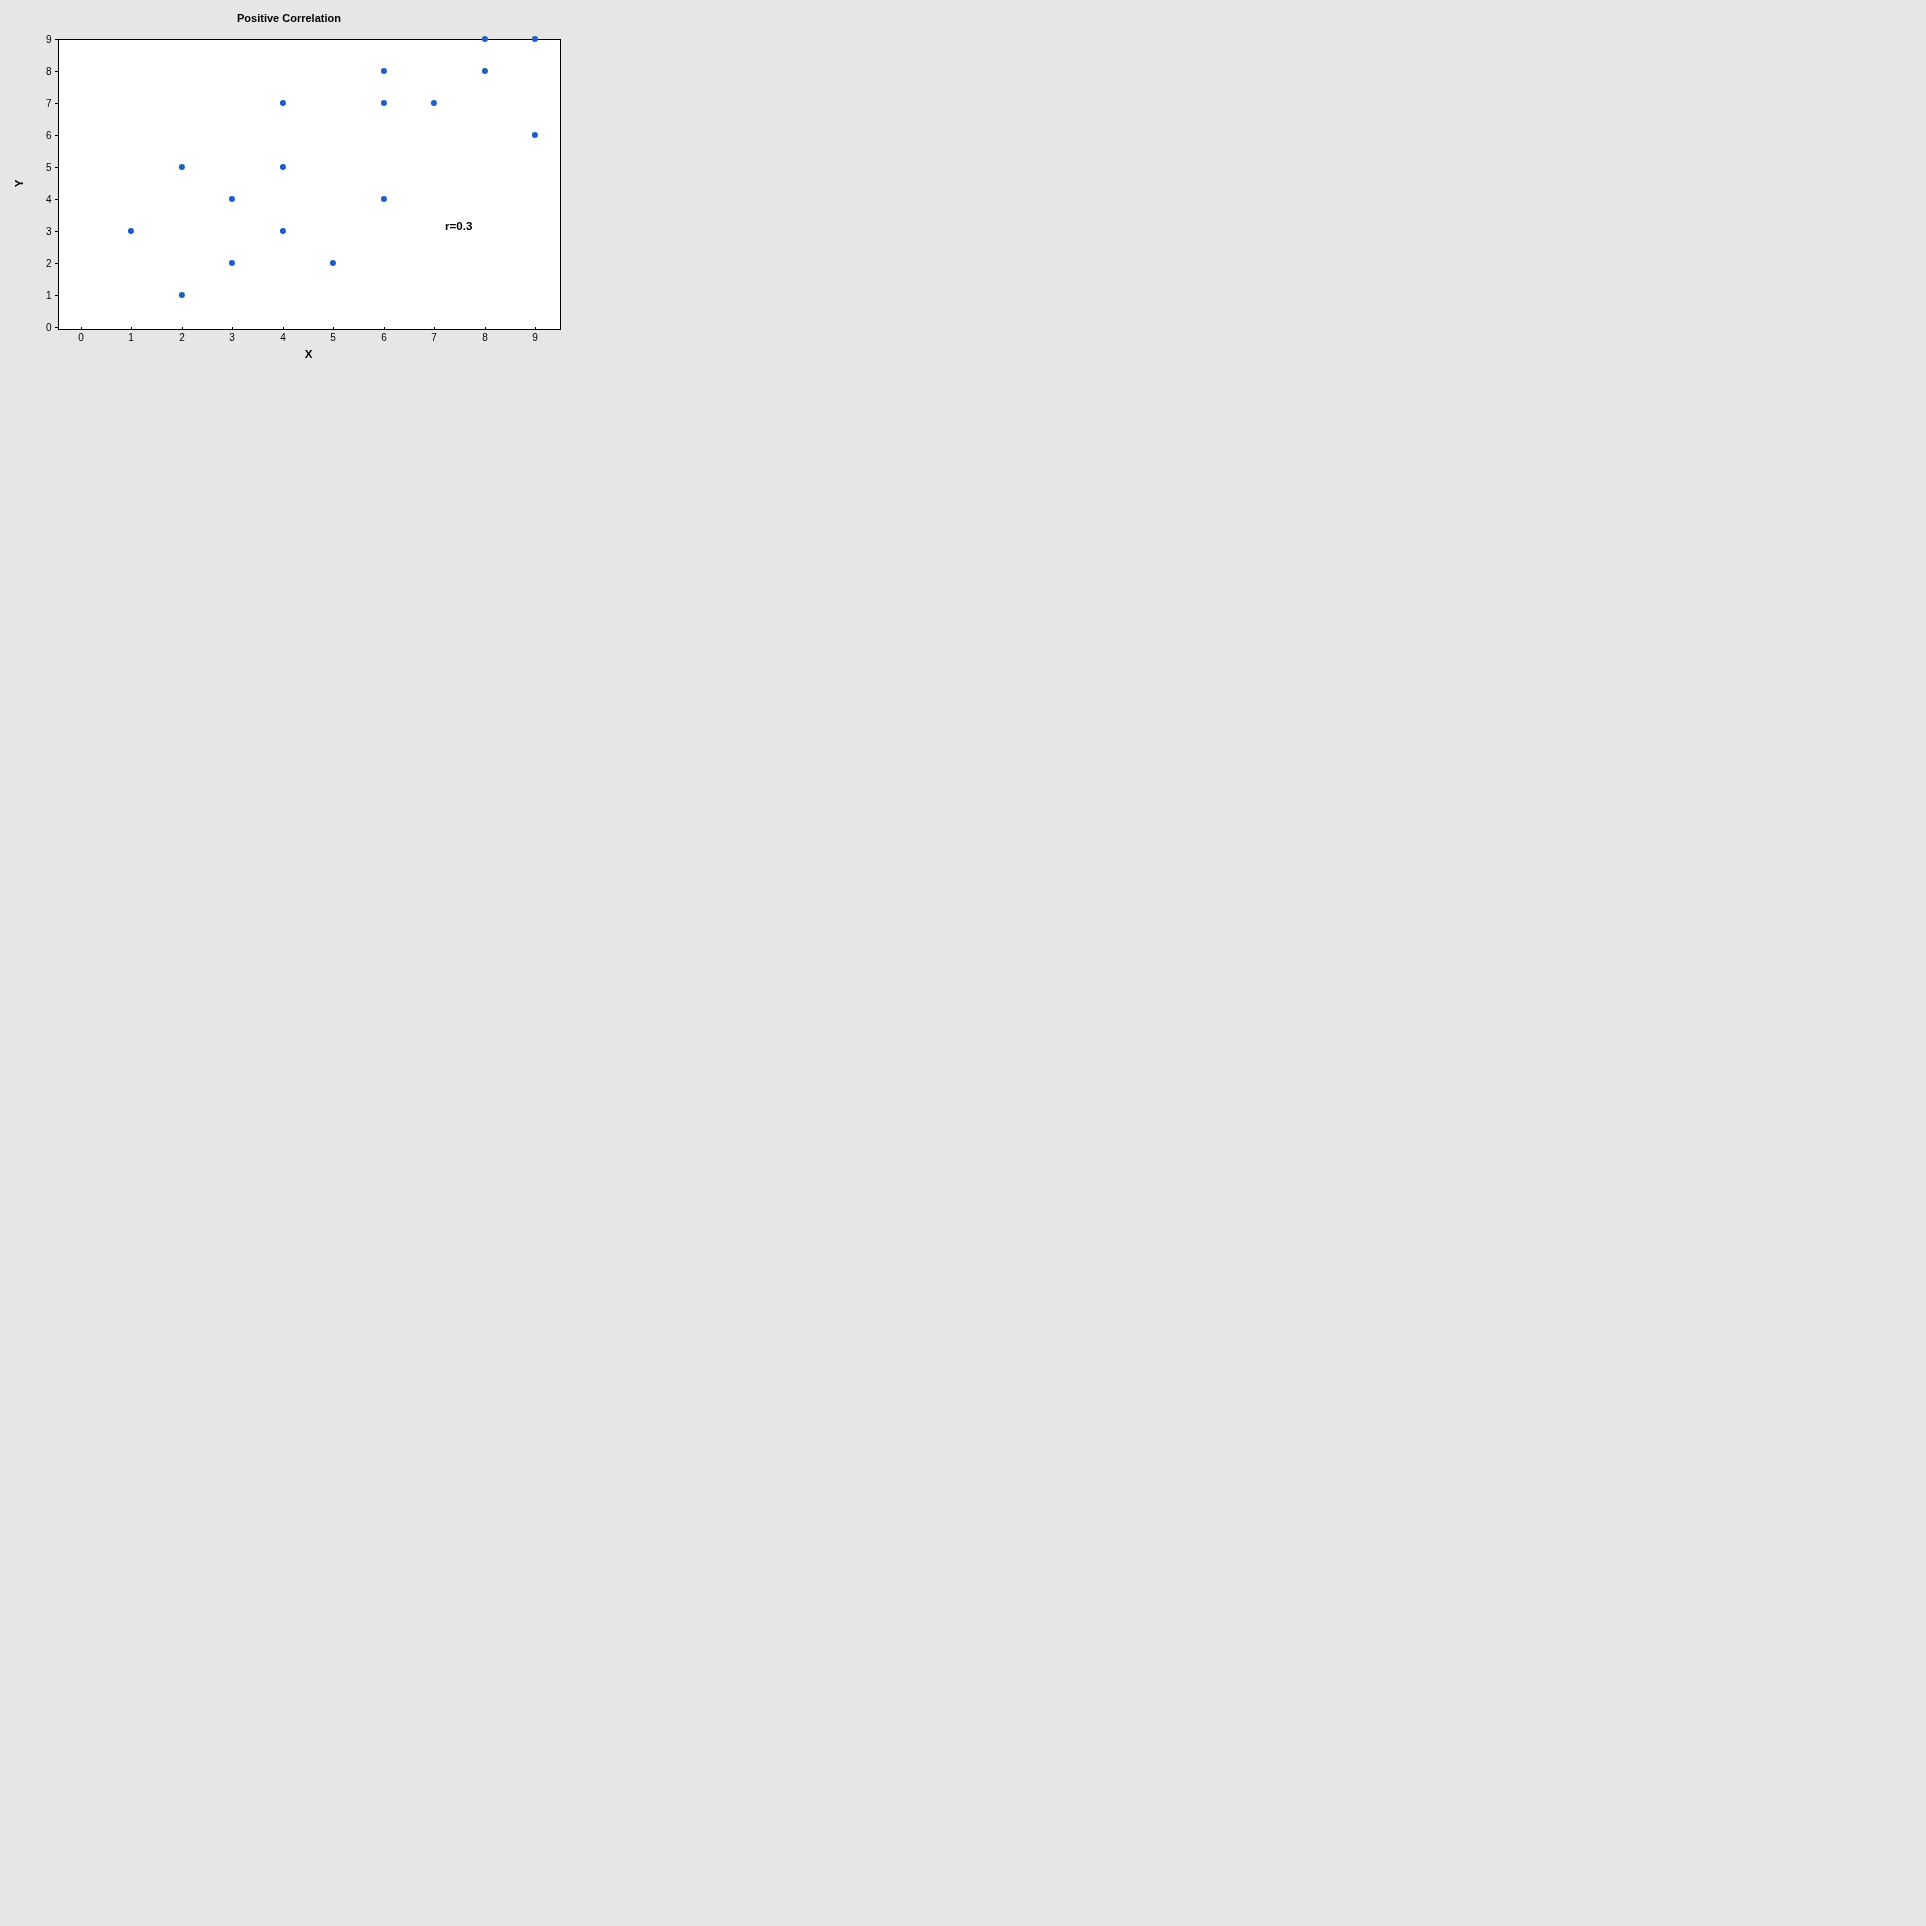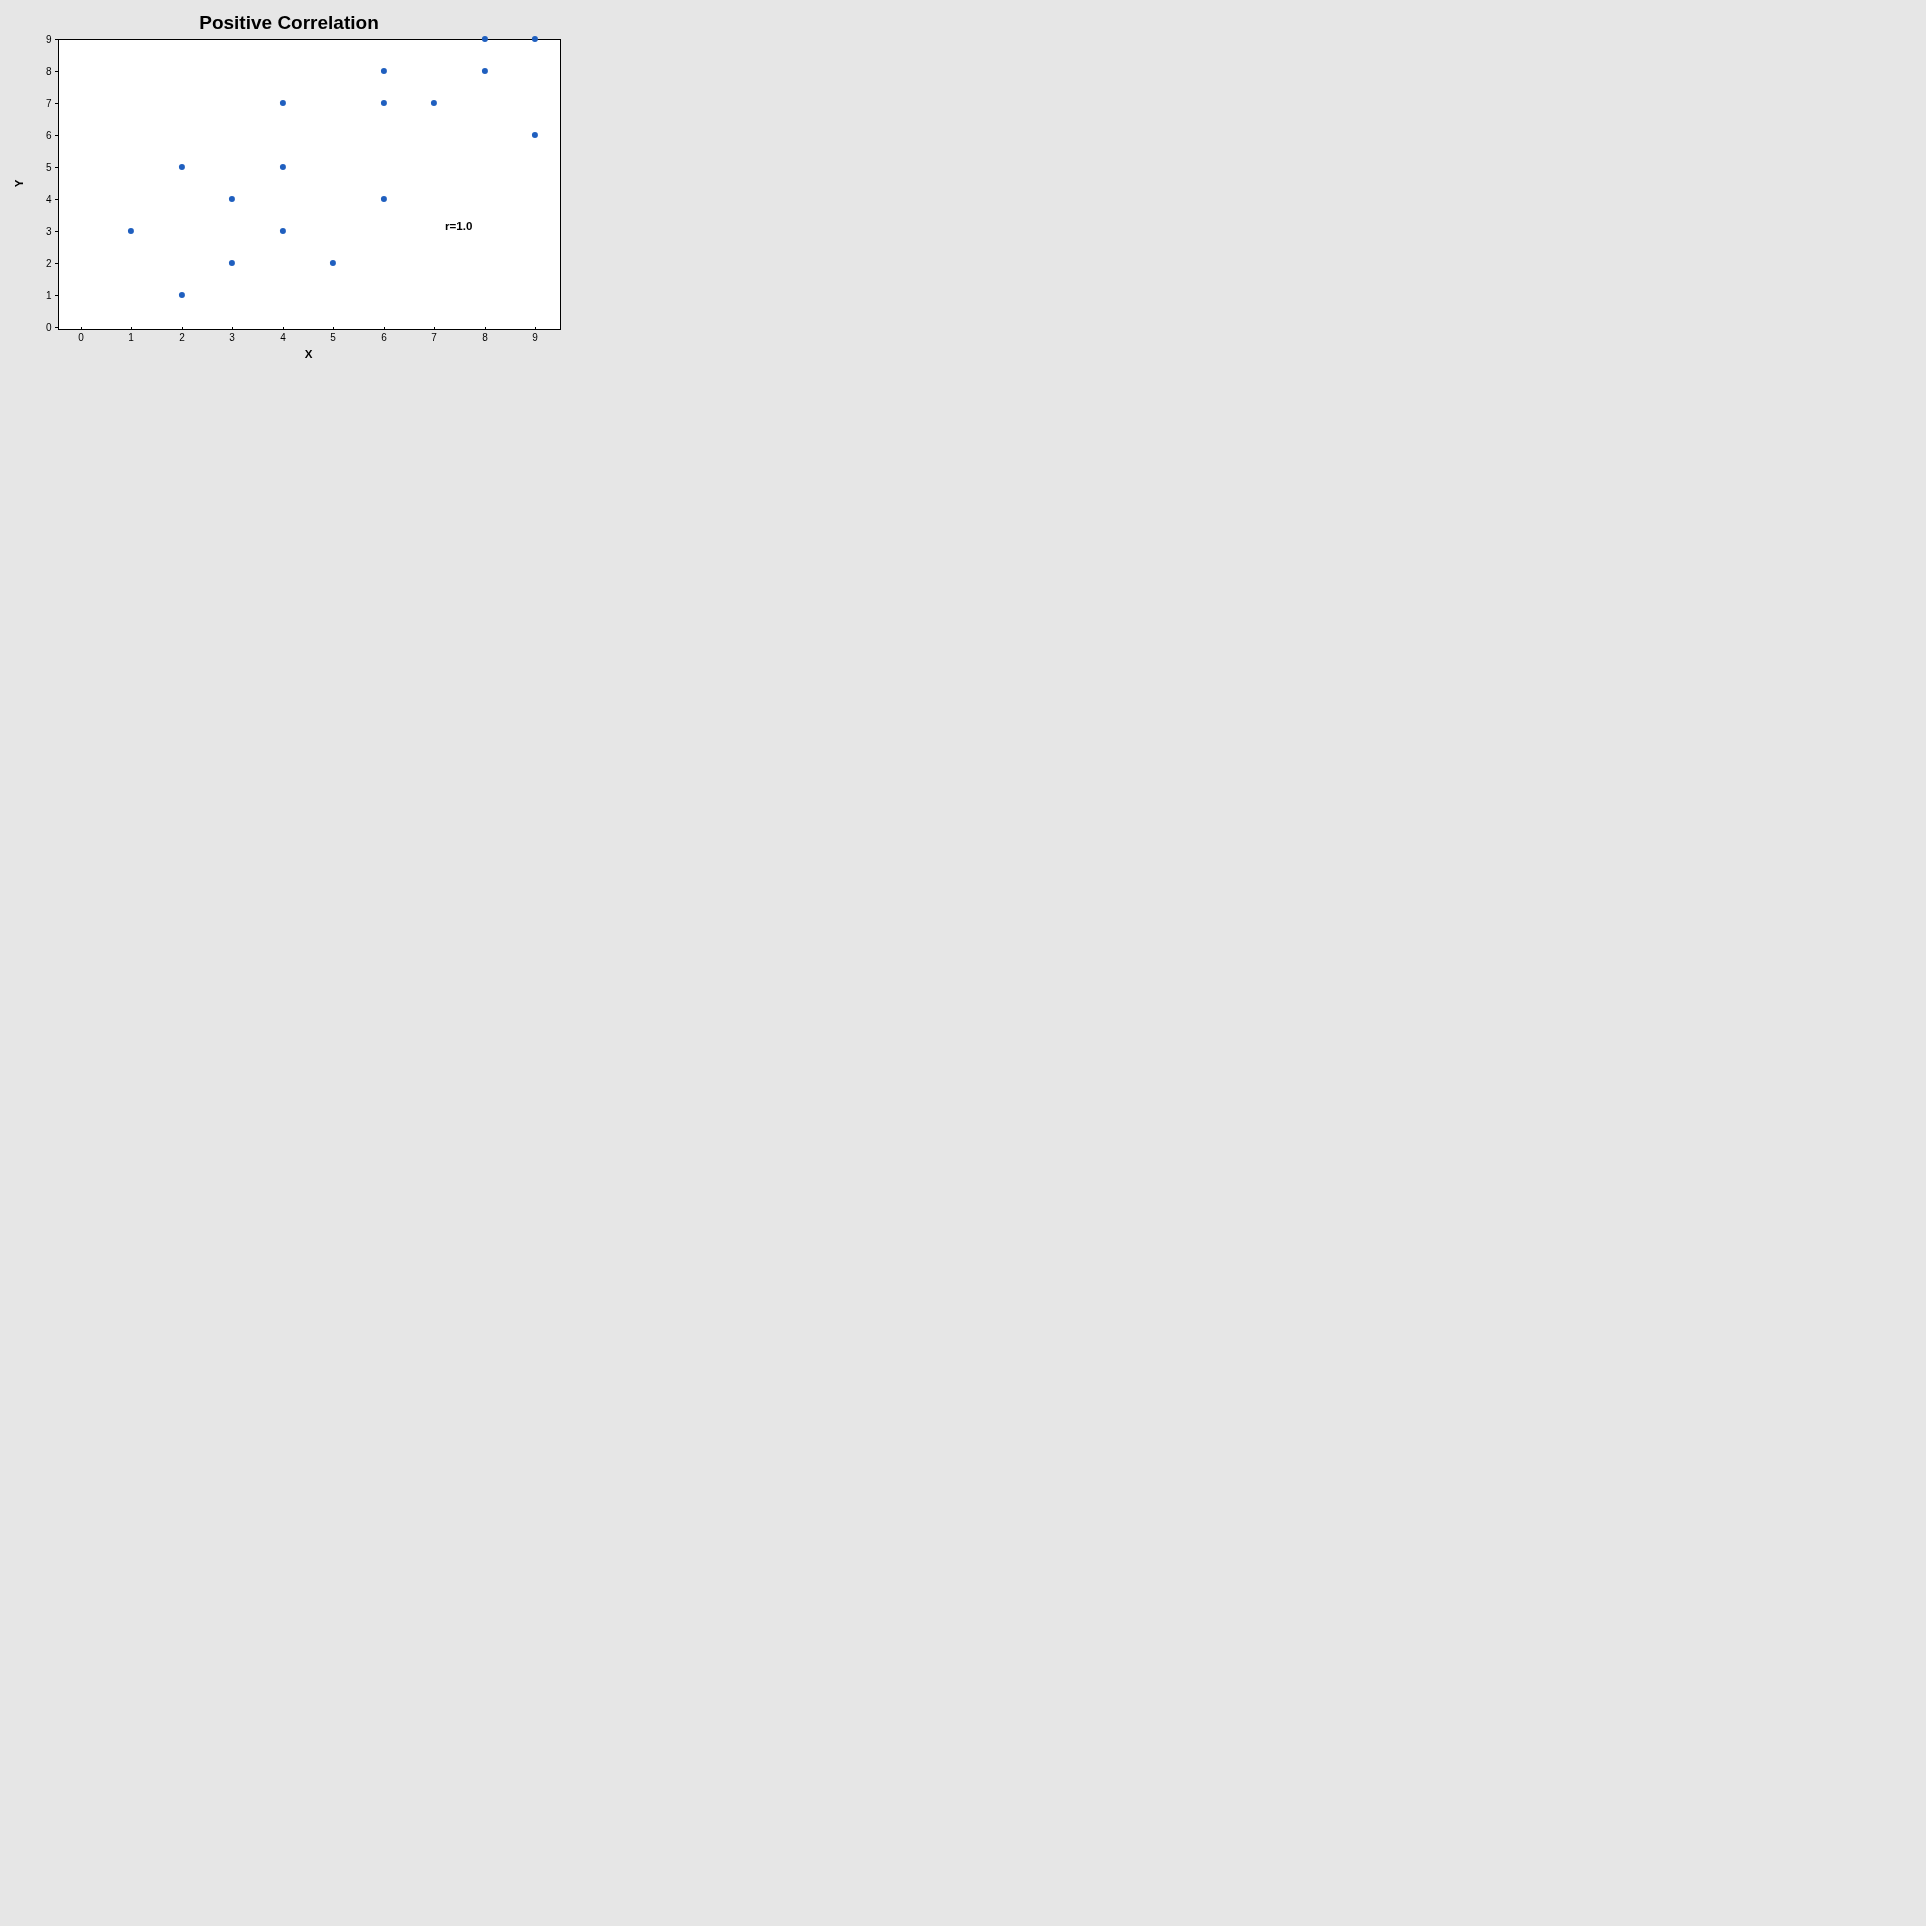--- a/index.html
+++ b/index.html
@@ -15,21 +15,21 @@
     width: 578px;
     height: 385px;
     background: #e6e6e6;
   }
   .title {
     position: absolute;
     top: 11.6px;
     left: 0;
     width: 100%;
     text-align: center;
-    font-size: 19px;
+    font-size: 11px;
     font-weight: 600;
     color: #000;
   }
   .plot-area {
     position: absolute;
     background: #fff;
     border: 0.4px solid #000;
   }
   .x-label {
     position: absolute;
@@ -145,15 +145,15 @@
     <div class="dot" style="left: 283px; top: 231px;"></div>
     <div class="dot" style="left: 333px; top: 263px;"></div>
     <div class="dot" style="left: 384px; top: 71px;"></div>
     <div class="dot" style="left: 384px; top: 103px;"></div>
     <div class="dot" style="left: 384px; top: 199px;"></div>
     <div class="dot" style="left: 434px; top: 103px;"></div>
     <div class="dot" style="left: 485px; top: 39px;"></div>
     <div class="dot" style="left: 485px; top: 71px;"></div>
     <div class="dot" style="left: 535px; top: 39px;"></div>
     <div class="dot" style="left: 535px; top: 135px;"></div>
-    <div class="annotation" style="left: 445px; top: 219px;">r=1.0</div>
+    <div class="annotation" style="left: 445px; top: 219px;">r=0.3</div>
   </div>
 
 
 </body></html>

